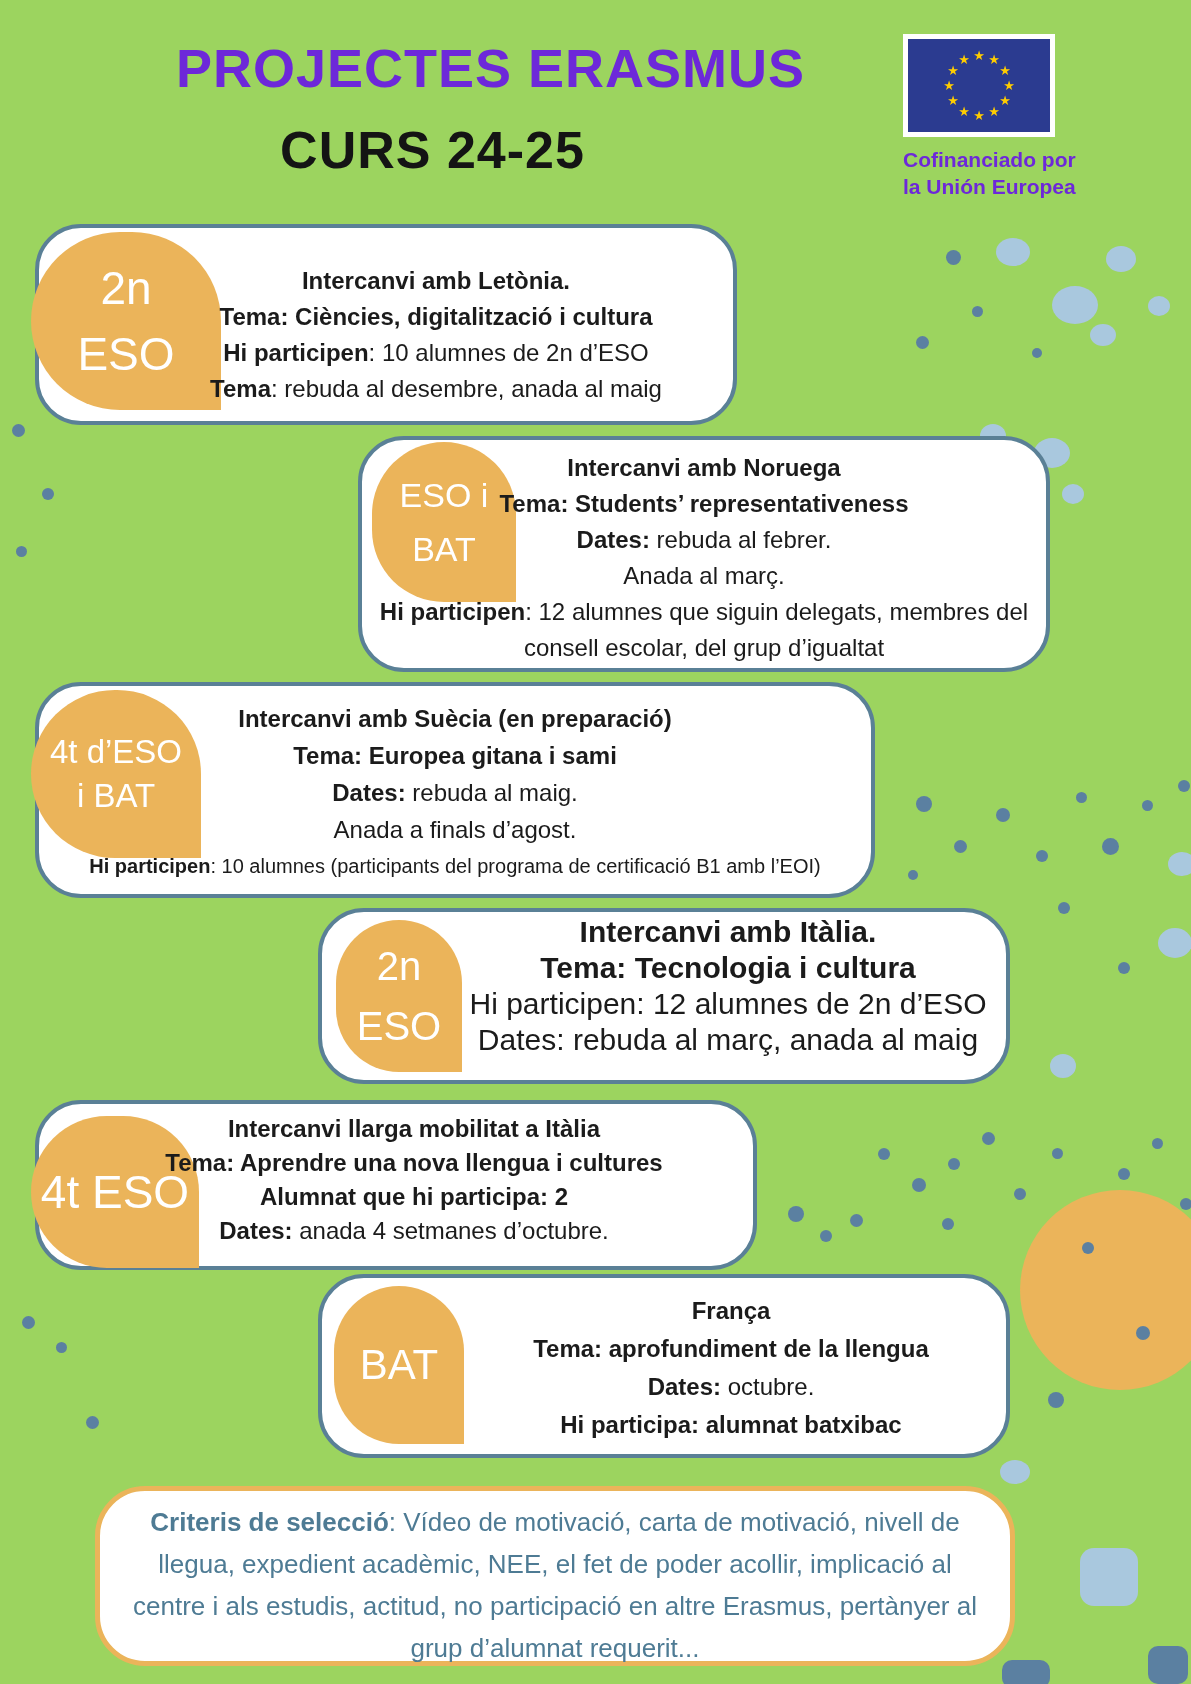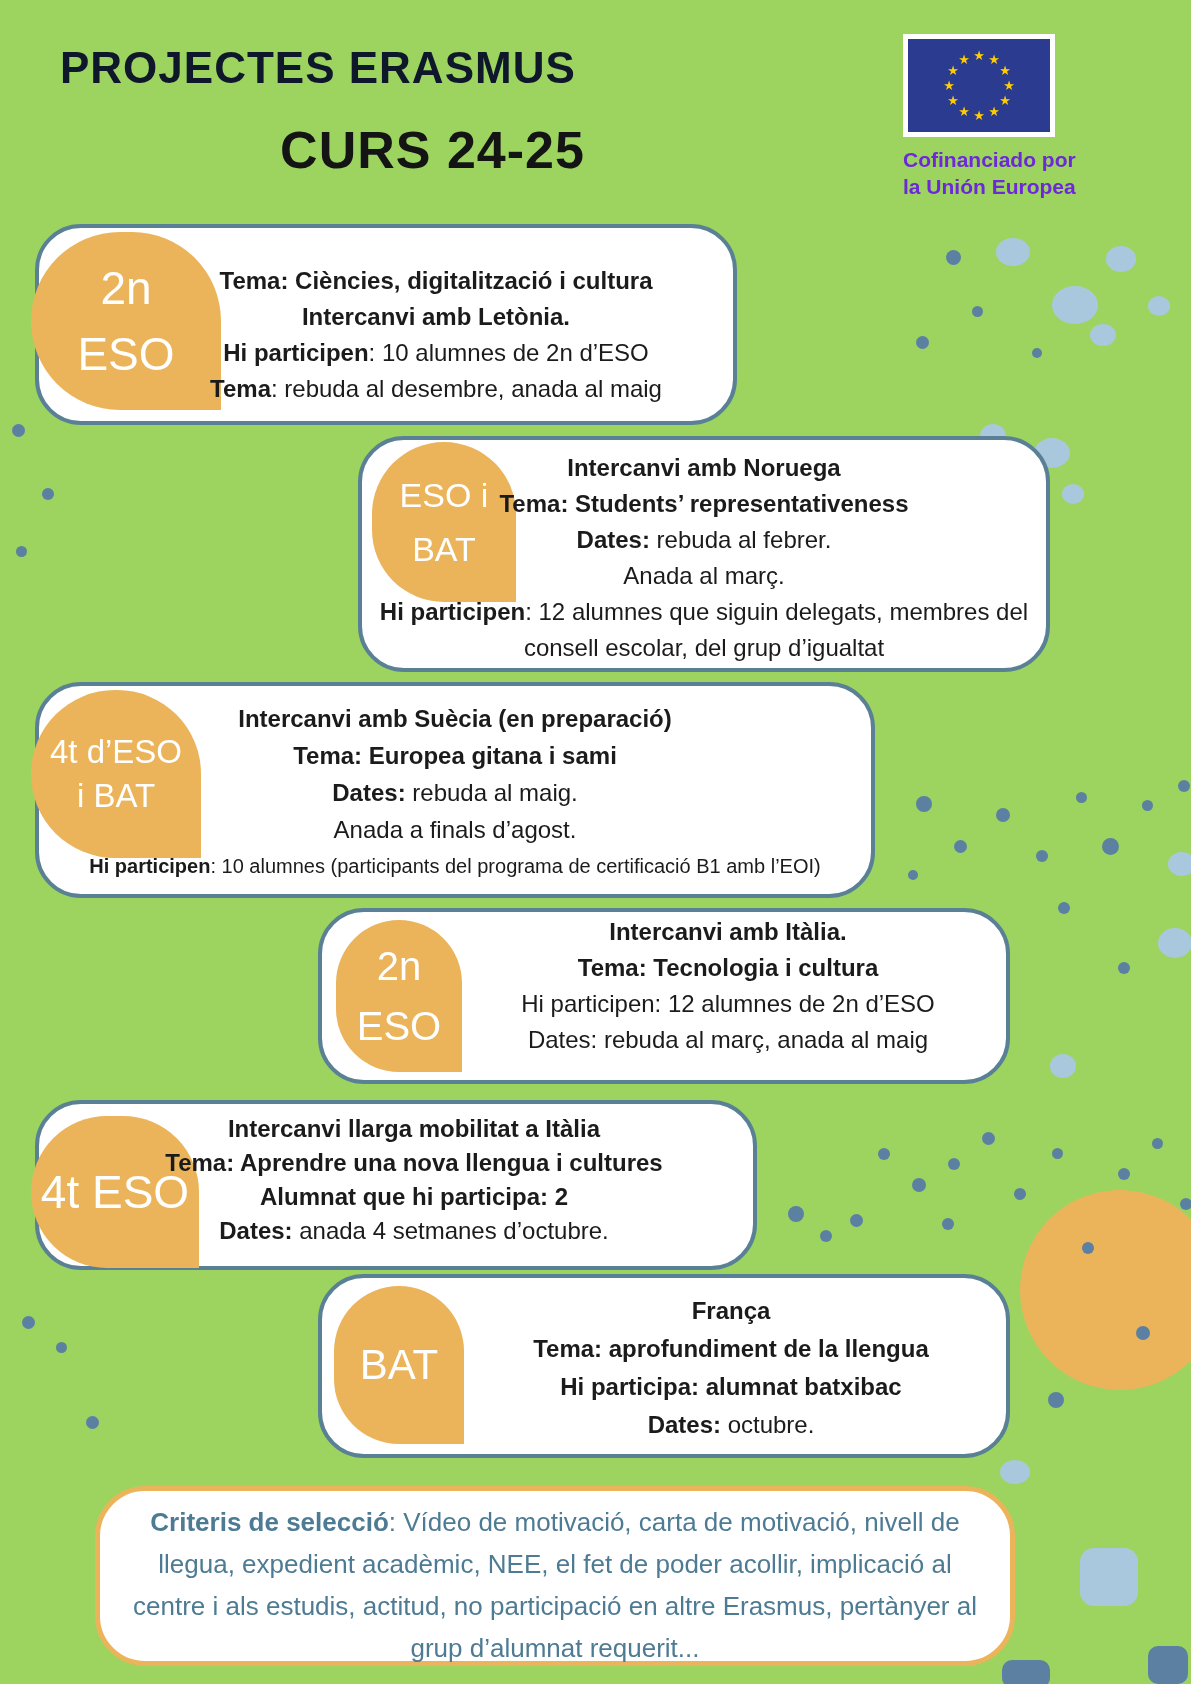--- a/index.html
+++ b/index.html
@@ -4,22 +4,22 @@
 <style>
   html,body { margin:0; padding:0; }
   .page {
     position:relative; width:1191px; height:1684px;
     background:#9CD45F; overflow:hidden;
     font-family:"Liberation Sans", sans-serif;
   }
   
   .title {
     position:absolute; left:60px; top:30px; width:745px;
-    text-align:left; font-size:44px; line-height:76px;
-    font-weight:800; letter-spacing:1px; color:#0f172a; margin:0;
+    text-align:right; font-size:54px; line-height:76px;
+    font-weight:800; letter-spacing:1px; color:#6d28d9; margin:0;
   }
   .subtitle {
     position:absolute; left:60px; top:122px; width:745px;
     text-align:center; font-size:52px; line-height:56px;
     font-weight:800; letter-spacing:1px; color:#141414; margin:0;
   }
   
   .eu-flag {
     position:absolute; left:903px; top:34px; width:152px; height:103px;
     background:#2B3B90; border:5px solid #ffffff; box-sizing:border-box;
@@ -60,21 +60,21 @@
   #card2 { left:358px; top:436px;  width:692px; height:236px; }
   #card2 .bubble { left:10px; top:2px; width:144px; height:160px; border-radius:80px 80px 0 80px; font-size:34px; line-height:54px; }
   #card2 .lines  { padding:10px 6px 0 6px; font-size:24px; line-height:36px; }
 
   #card3 { left:35px;  top:682px;  width:840px; height:216px; }
   #card3 .bubble { left:-8px; top:4px; width:170px; height:168px; border-radius:88px 88px 0 88px; font-size:33px; line-height:44px; }
   #card3 .lines  { padding:14px 4px 0 4px; font-size:24px; line-height:37px; }
 
   #card4 { left:318px; top:908px;  width:692px; height:176px; }
   #card4 .bubble { left:14px; top:8px; width:126px; height:152px; border-radius:78px 78px 0 78px; font-size:40px; line-height:60px; }
-  #card4 .lines  { padding:2px 12px 0 140px; font-size:24px; line-height:36px; }
+  #card4 .lines  { padding:2px 12px 0 140px; font-size:30px; line-height:36px; }
 
   #card5 { left:35px;  top:1100px; width:722px; height:170px; }
   #card5 .bubble { left:-8px; top:12px; width:168px; height:152px; border-radius:84px 84px 0 84px; font-size:46px; }
   #card5 .lines  { padding:8px 4px 0 40px; font-size:24px; line-height:34px; }
 
   #card6 { left:318px; top:1274px; width:692px; height:184px; }
   #card6 .bubble { left:12px; top:8px; width:130px; height:158px; border-radius:79px 79px 0 79px; font-size:42px; }
   #card6 .lines  { padding:14px 6px 0 140px; font-size:24px; line-height:38px; }
 
   
@@ -170,22 +170,22 @@
         <text x="56.0" y="20.0" text-anchor="middle" dominant-baseline="central" font-size="13" fill="#FFCC00">★</text>
       </svg>
   </div>
   <p class="eu-caption">Cofinanciado por
 la Unión Europea</p>
 
   <div id="card1" class="card">
     <div class="bubble">2n
 ESO</div>
     <div class="lines">
+        <div class="line"><span class="b">Intercanvi amb Letònia.</span></div>
         <div class="line"><span class="b">Tema: Ciències, digitalització i cultura</span></div>
-        <div class="line"><span class="b">Intercanvi amb Letònia.</span></div>
         <div class="line"><span class="b">Hi participen</span><span>: 10  alumnes de 2n d’ESO</span></div>
         <div class="line"><span class="b">Tema</span><span>: rebuda al desembre, anada al maig</span></div>
       </div>
   </div>
 
   <div id="card2" class="card">
     <div class="bubble">ESO i
 BAT</div>
     <div class="lines">
         <div class="line"><span class="b">Intercanvi amb Noruega</span></div>
@@ -228,22 +228,22 @@
         <div class="line"><span class="b">Alumnat que hi participa: 2</span></div>
         <div class="line"><span class="b">Dates:</span><span> anada 4 setmanes d’octubre.</span></div>
       </div>
   </div>
 
   <div id="card6" class="card">
     <div class="bubble">BAT</div>
     <div class="lines">
         <div class="line"><span class="b">França</span></div>
         <div class="line"><span class="b">Tema: aprofundiment de la llengua</span></div>
+        <div class="line"><span class="b">Dates:</span><span> octubre.</span></div>
         <div class="line"><span class="b">Hi participa: alumnat batxibac</span></div>
-        <div class="line"><span class="b">Dates:</span><span> octubre.</span></div>
       </div>
   </div>
 
   <div class="criteria">
     <p><span class="seg-b">Criteris de selecció</span><span>: Vídeo de motivació, carta de motivació, nivell de llegua, expedient acadèmic, NEE, el fet de poder acollir, implicació al centre i als estudis,  actitud, no participació en altre Erasmus, pertànyer al grup d’alumnat requerit...</span></p>
   </div>
 
 </div>
 
 </body></html>

